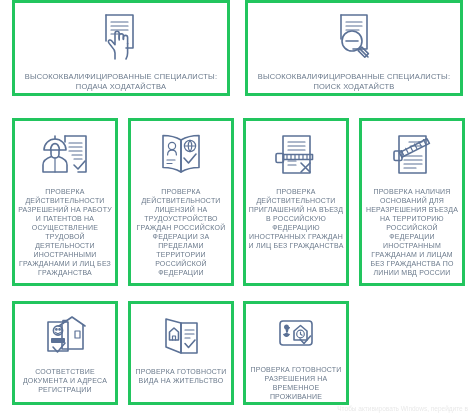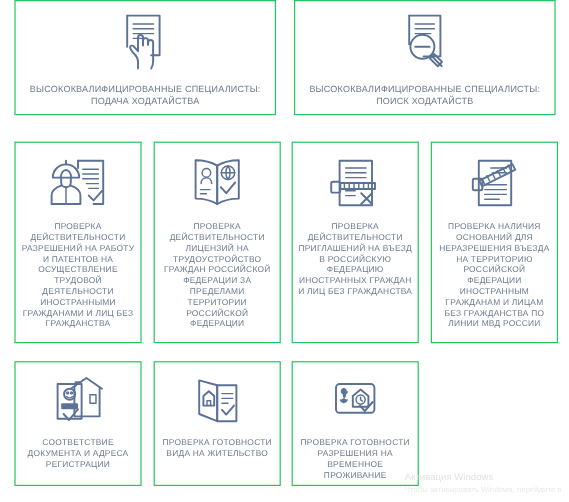--- a/index.html
+++ b/index.html
@@ -20,21 +20,21 @@
     position: absolute;
     inset: 0;
     background: #ffffff;
   }
 
   
   .card {
     position: absolute;
     box-sizing: border-box;
     background: #ffffff;
-    border: 1px solid #22c55e;
+    border: 3px solid #22c55e;
     display: flex;
     flex-direction: column;
     align-items: center;
   }
   .card .icon-wrap {
     display: flex;
     align-items: center;
     justify-content: center;
   }
   .card .card-label {
@@ -254,17 +254,16 @@
         <path class="st" d="M27 18 l6.5 -5.5 l6.5 5.5 v9 h-13 z"></path>
         <circle class="st-thin" cx="33.5" cy="21" r="3.8"></circle>
         <path class="st-thin" d="M33.5 19 v2.2 l1.6 1"></path>
         <path class="st" d="M33 26 l4 4.5 l6.5 -7.5"></path>
       </svg>
     </div>
     <div class="card-label">ПРОВЕРКА ГОТОВНОСТИ РАЗРЕШЕНИЯ НА ВРЕМЕННОЕ ПРОЖИВАНИЕ</div>
   </div>
 
   <div class="watermark">
-    <div class="wm-line1">Активация Windows</div>
     <div class="wm-line2">Чтобы активировать Windows, перейдите в</div>
   </div>
 
 </div>
 
 </body></html>

